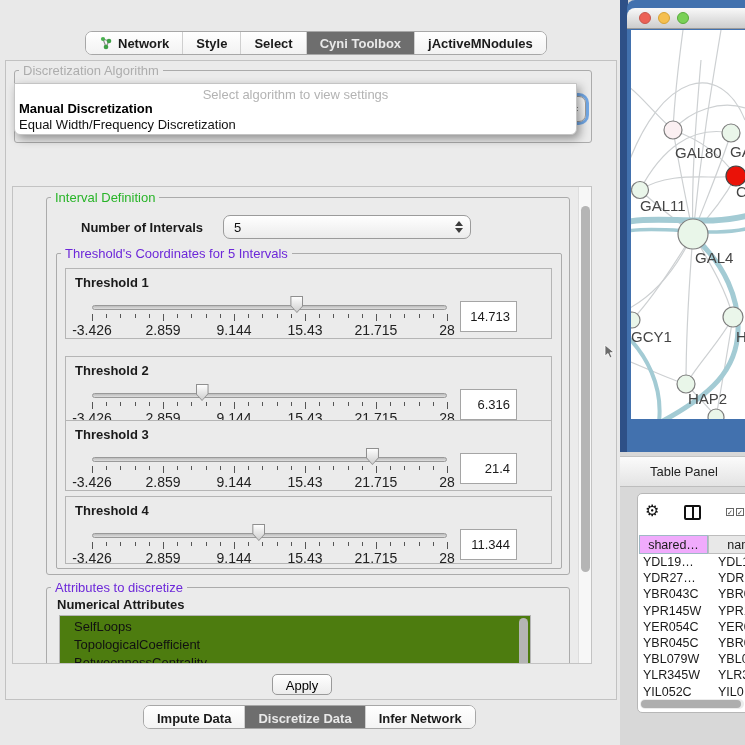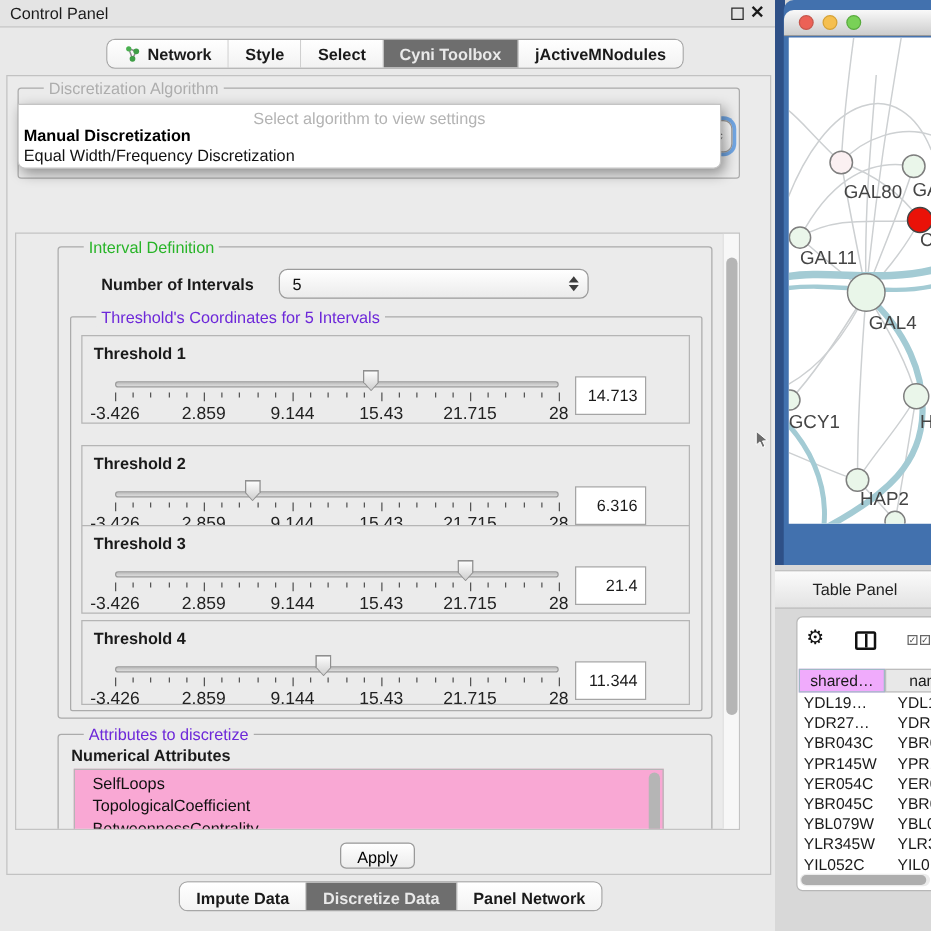--- a/index.html
+++ b/index.html
@@ -18,21 +18,21 @@
   .tab:last-child{border-right:none;}
   .tab.sel{background:#6e6e6e;color:#e9e9e9;}
   #top-tabs{left:85px;top:31px;}
   #bottom-tabs{left:143px;top:705px;height:24px;}
   #bottom-tabs .tab{height:24px;}
   .neticon{width:14px;height:14px;margin-right:5px;}
 
   #main-panel{left:5px;top:60px;width:612px;height:640px;border:1px solid #c2c2c2;background:#ebebeb;}
 
   .group{position:absolute;border:1px solid #ababab;border-radius:3px;}
-  .gtitle{position:absolute;top:-8px;left:20px;background:#ebebeb;padding:0 4px;font-size:13px;white-space:nowrap;}
+  .gtitle{position:absolute;top:-8px;left:4px;background:#ebebeb;padding:0 4px;font-size:13px;white-space:nowrap;}
   .gtitle.green{color:#28b428;}
   .gtitle.blue{color:#6d28d9;}
   .gtitle.faded{color:#adadad;}
 
   .combo{position:absolute;height:26px;border:1px solid #9b9b9b;border-radius:7px;background:linear-gradient(#ffffff,#ebebeb);display:flex;align-items:center;padding:0 6px 0 10px;font-size:13px;color:#111;}
   .combo .cv{flex:1;overflow:hidden;white-space:nowrap;}
   .stepper{width:11px;display:flex;flex-direction:column;align-items:center;justify-content:center;gap:2px;}
   .arr-up{width:0;height:0;border-left:4px solid transparent;border-right:4px solid transparent;border-bottom:5px solid #3c3c3c;}
   .arr-dn{width:0;height:0;border-left:4px solid transparent;border-right:4px solid transparent;border-top:5px solid #3c3c3c;}
   .combo.focusring{box-shadow:0 0 0 3px rgba(74,144,226,.75);}
@@ -50,21 +50,21 @@
   .tlabel{position:absolute;left:9px;top:6px;font-weight:bold;font-size:13px;}
   .track{position:absolute;left:26px;top:36px;width:355px;height:5px;border:1px solid #999;border-radius:3px;background:linear-gradient(#bcbcbc,#dedede);}
   .thumb{position:absolute;top:27px;width:13px;height:17px;clip-path:polygon(0 0,100% 0,100% 58%,50% 100%,0 58%);background:#8f8f8f;}
   .thumb i{position:absolute;left:1px;top:1px;width:11px;height:15px;clip-path:polygon(0 0,100% 0,100% 58%,50% 100%,0 58%);background:linear-gradient(#fdfdfd,#cfcfcf);}
   .ticks{position:absolute;left:26px;top:45px;width:355px;height:8px;}
   .ticks div{position:absolute;width:1px;background:#555;}
   .slabels{position:absolute;left:26px;top:53px;width:355px;height:12px;}
   .slabels span{position:absolute;transform:translateX(-50%);font-size:14px;font-weight:normal;color:#222;white-space:nowrap;}
   .tvalue{position:absolute;left:394px;top:32px;width:57px;height:31px;background:#fff;border:1px solid #a5a5a5;font-size:13px;text-align:right;line-height:29px;padding-right:6px;}
 
-  #attr-list{position:absolute;left:46px;top:428px;width:472px;height:60px;background:#f9a8d4;border:1px solid #b5b5b5;}
+  #attr-list{position:absolute;left:46px;top:428px;width:472px;height:60px;background:#4d7c0f;border:1px solid #b5b5b5;}
   .attr-item{position:absolute;left:14px;font-size:13px;color:#111;white-space:nowrap;}
   #attr-sb{position:absolute;left:459px;top:2px;width:9px;height:52px;border-radius:5px;background:#b5b5b5;}
 
   #apply-btn{left:272px;top:674px;width:60px;height:21px;border:1px solid #9a9a9a;border-radius:5px;background:linear-gradient(#ffffff,#ececec);font-size:13px;text-align:center;line-height:19px;}
 
   
   #right-side{left:620px;top:0;width:125px;height:745px;background:#d8d8d8;overflow:hidden;}
   #desktop-strip{left:0;top:0;width:8px;height:452px;background:#2e5087;}
   #net-window{left:7px;top:0px;width:118px;height:452px;background:#4271ae;border-radius:8px 0 0 0;}
   #net-titlebar{position:absolute;left:0;top:8px;width:118px;height:21px;background:linear-gradient(#f9f9f9,#cdcdcd);border-radius:8px 0 0 0;border-bottom:1px solid #9a9a9a;}
@@ -89,25 +89,20 @@
   #hscroll i{position:absolute;left:1px;top:1px;width:100px;height:8px;border-radius:4px;background:#aeaeae;}
 
   #cursor{left:604px;top:345px;z-index:50;}
   svg text{font-family:"Liberation Sans",sans-serif;}
 </style>
 </head>
 <body>
 
 <div id="screen">
 
-  <div class="abs" id="titlebar">
-    <span class="t">Control Panel</span>
-    <span id="float-ic"></span>
-    <span id="close-ic">✕</span>
-  </div>
 
   <div class="abs tabstrip" id="top-tabs">
     <div class="tab">
       <svg class="neticon" viewBox="0 0 14 14">
         <line x1="4" y1="3" x2="10" y2="5" stroke="#8a8a8a" stroke-width="1.2"></line>
         <line x1="4" y1="3" x2="7" y2="11" stroke="#8a8a8a" stroke-width="1.2"></line>
         <line x1="10" y1="5" x2="7" y2="11" stroke="#8a8a8a" stroke-width="1.2"></line>
         <circle cx="4" cy="3" r="2.1" fill="#49b04f"></circle>
           <circle cx="10" cy="5" r="2.3" fill="#3f9e46"></circle>
           <circle cx="7" cy="11" r="2.3" fill="#3f9e46"></circle>
@@ -362,21 +357,21 @@
   <button class="abs" id="apply-btn">Apply</button>
 
   <div class="abs tabstrip" id="bottom-tabs">
     <div class="tab">
         <span>Impute Data</span>
       </div>
     <div class="tab sel">
         <span>Discretize Data</span>
       </div>
     <div class="tab">
-        <span>Panel Network</span>
+        <span>Infer Network</span>
       </div>
   </div>
 
   <div class="abs" id="right-side">
     <div class="abs" id="desktop-strip"></div>
 
     <div class="abs" id="net-window">
       <div id="net-titlebar">
         <span class="light" id="l-close" style="left: 12px; border: 1px solid rgb(198, 86, 76); background: rgb(236, 97, 86);"></span>
         <span class="light" id="l-min" style="left: 31px; border: 1px solid rgb(214, 162, 53); background: rgb(245, 191, 79);"></span>

